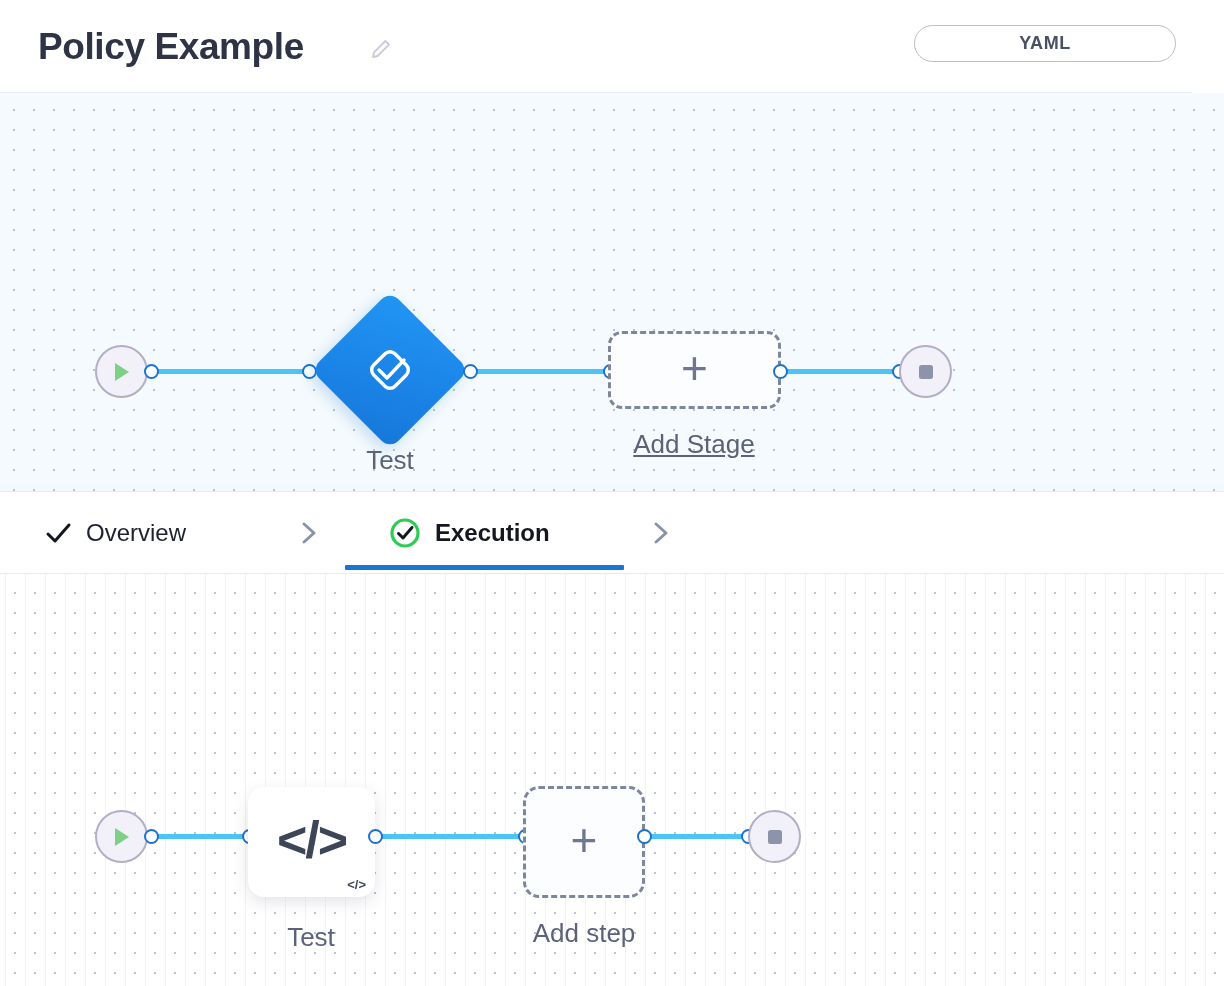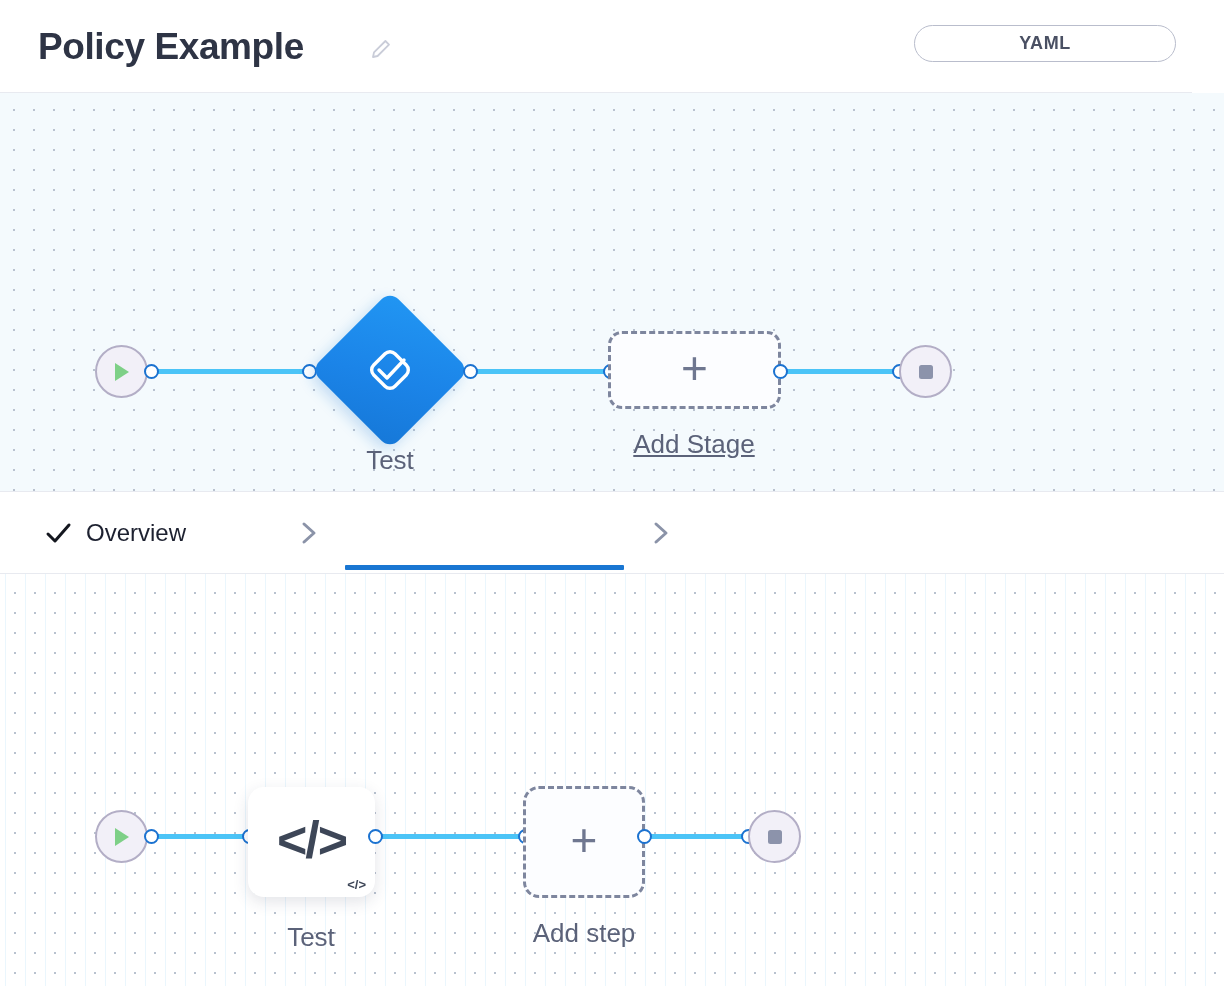--- a/index.html
+++ b/index.html
@@ -324,20 +324,29 @@
     </span>
     <span class="tab-label">Overview</span>
   </div>
 
   <div class="chev" style="left:296px;">
     <svg width="26" height="30" viewBox="0 0 26 30">
       <path d="M8 6 L18 15 L8 24" fill="none" stroke="#8b93a8" stroke-width="3" stroke-linecap="round" stroke-linejoin="round"></path>
     </svg>
   </div>
 
+  <div class="tab active" style="left:389px;">
+    <span class="tab-icon">
+      <svg width="32" height="32" viewBox="0 0 32 32">
+        <circle cx="16" cy="16" r="13" fill="none" stroke="#2ecc55" stroke-width="3.2"></circle>
+        <path d="M9.5 16.5 L14 21 L23 10.5" fill="none" stroke="#14171f" stroke-width="3" stroke-linecap="round" stroke-linejoin="round"></path>
+      </svg>
+    </span>
+    <span class="tab-label">Execution</span>
+  </div>
 
   <div class="chev" style="left:648px;">
     <svg width="26" height="30" viewBox="0 0 26 30">
       <path d="M8 6 L18 15 L8 24" fill="none" stroke="#8b93a8" stroke-width="3" stroke-linecap="round" stroke-linejoin="round"></path>
     </svg>
   </div>
 
 
   <div class="tab-underline"></div>
 </div>

